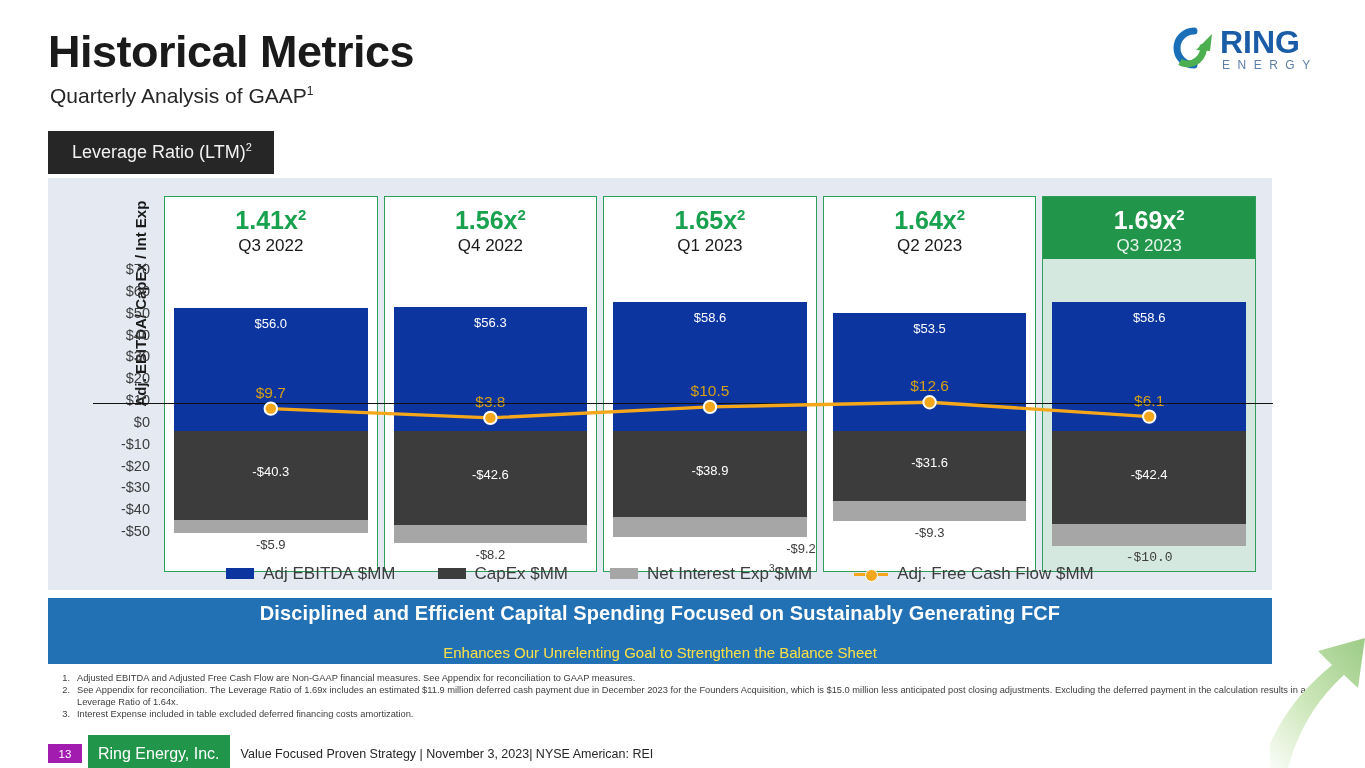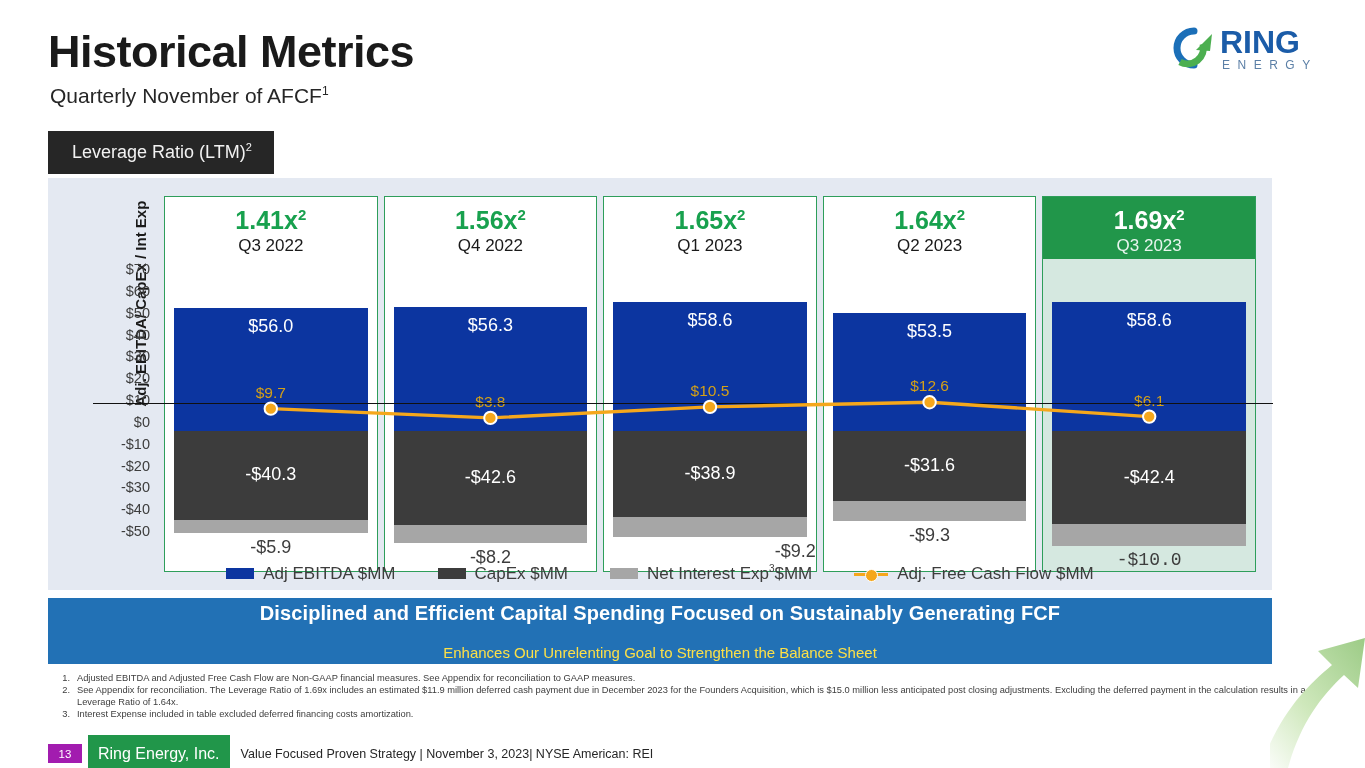--- a/index.html
+++ b/index.html
@@ -100,21 +100,21 @@
   
   .bar {
     position: absolute; left: 9px; right: 9px;
   }
   .bar-ebitda { background: #0c35a0; }
   .bar-capex  { background: #3c3c3c; }
   .bar-int    { background: #a6a6a6; }
 
   .bar-label {
     position: absolute; left: 0; right: 0; text-align: center;
-    font-size: 18px; white-space: nowrap;
+    font-size: 13px; white-space: nowrap;
   }
   .lbl-white { color: #ffffff; }
   .lbl-dark  { color: #3d3d3d; }
   .lbl-afcf  { color: #d4a017; font-size: 15.5px; }
 
   
   .zero-line {
     position: absolute; left: 93px; top: 403px;
     width: 1180px; height: 0;
     border-top: 1.6px solid #111111;
@@ -186,21 +186,21 @@
 
   
   .deco-arrow { position: absolute; right: 0; bottom: 0; width: 95px; height: 175px; }
 </style>
 </head>
 <body>
 
 <div class="slide">
 
   <div class="title">Historical Metrics</div>
-  <div class="subtitle"><span>Quarterly November of AFCF</span><sup>1</sup></div>
+  <div class="subtitle"><span>Quarterly Analysis of GAAP</span><sup>1</sup></div>
 
   <div class="logo">
     <svg width="175" height="58" viewBox="0 0 175 58">
       <path d="M36 11 A17 17 0 1 0 36 45" fill="none" stroke="#1b6fb8" stroke-width="7" stroke-linecap="round"></path>
       <path d="M22 42 A16 16 0 0 0 45 24" fill="none" stroke="#4caf50" stroke-width="7" stroke-linecap="butt"></path>
       <path d="M38 30 L54 14 L52 31 Z" fill="#4caf50"></path>
     </svg>
     <div class="logo-text-ring">RING</div>
     <div class="logo-text-energy">ENERGY</div>
   </div>

